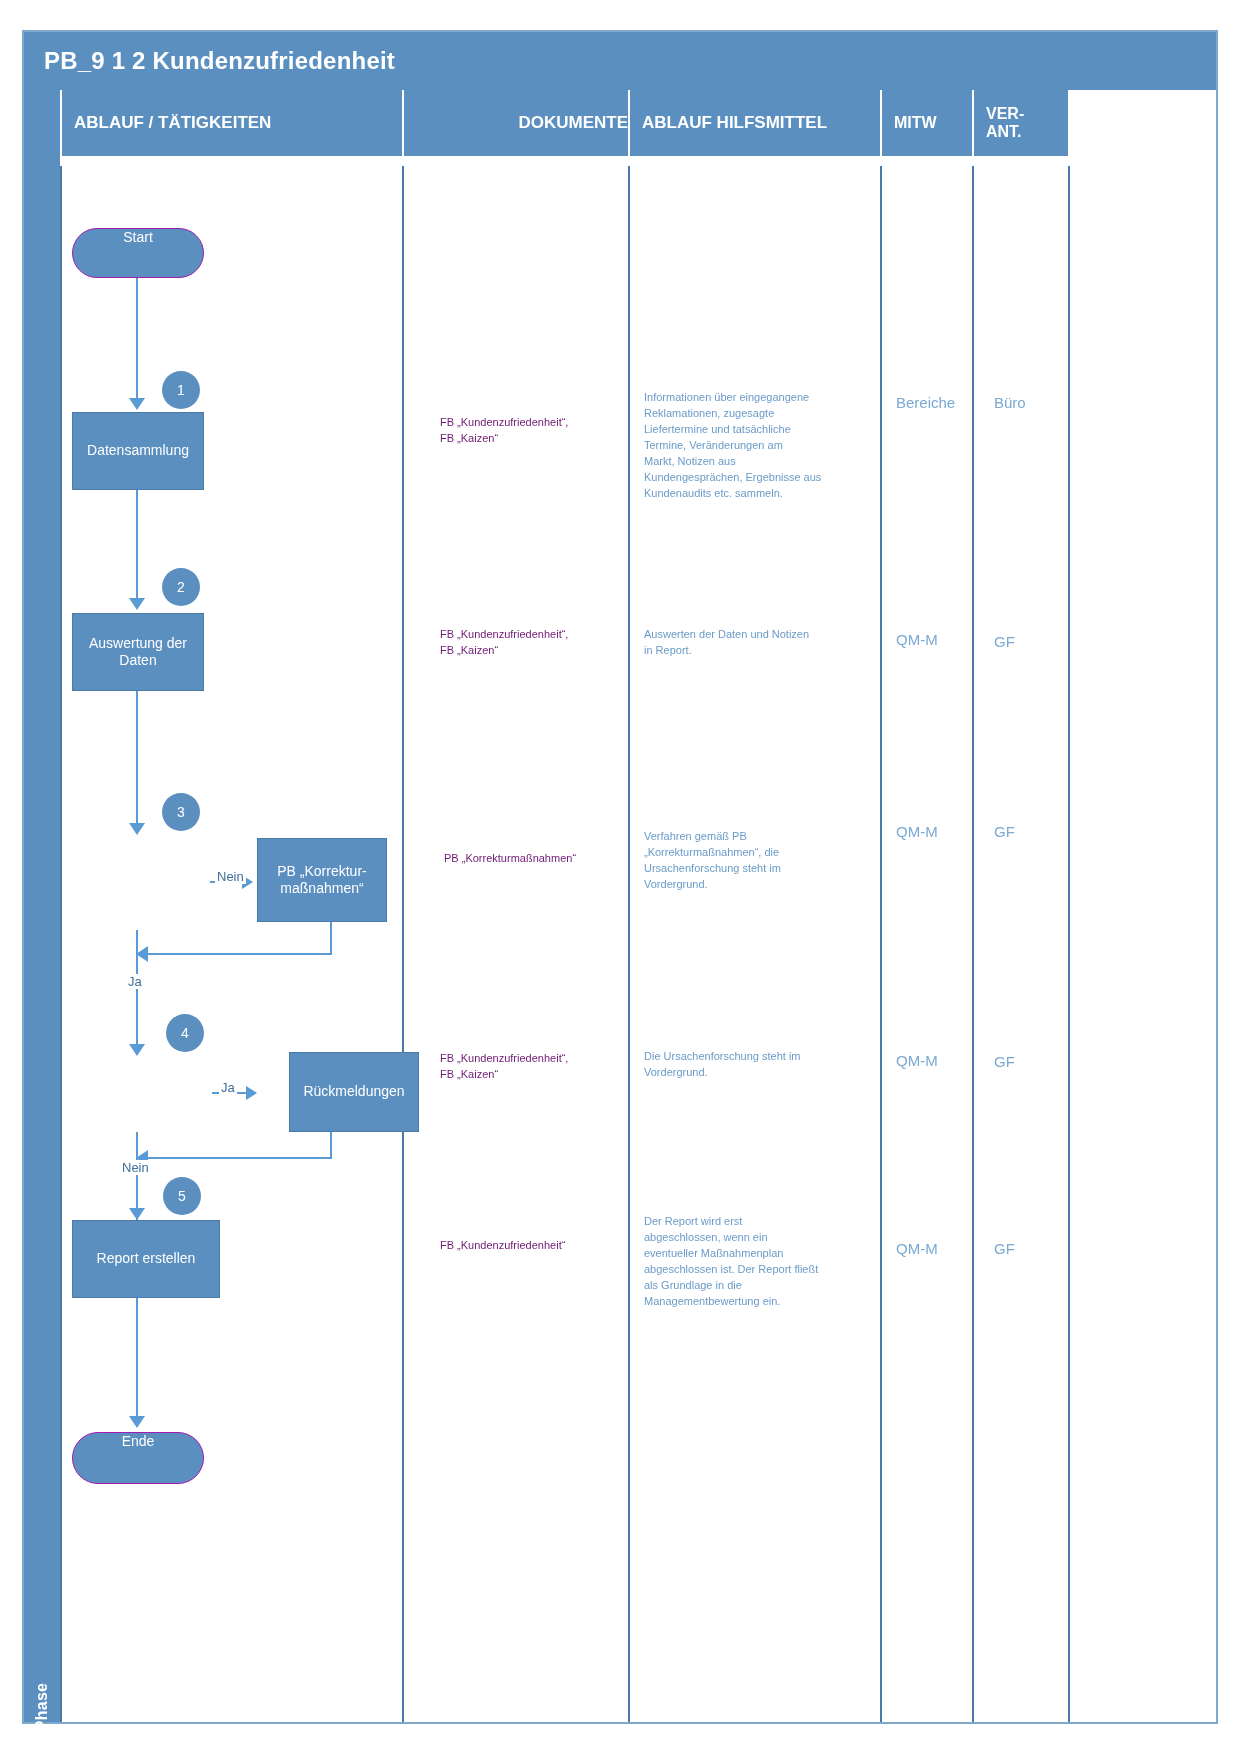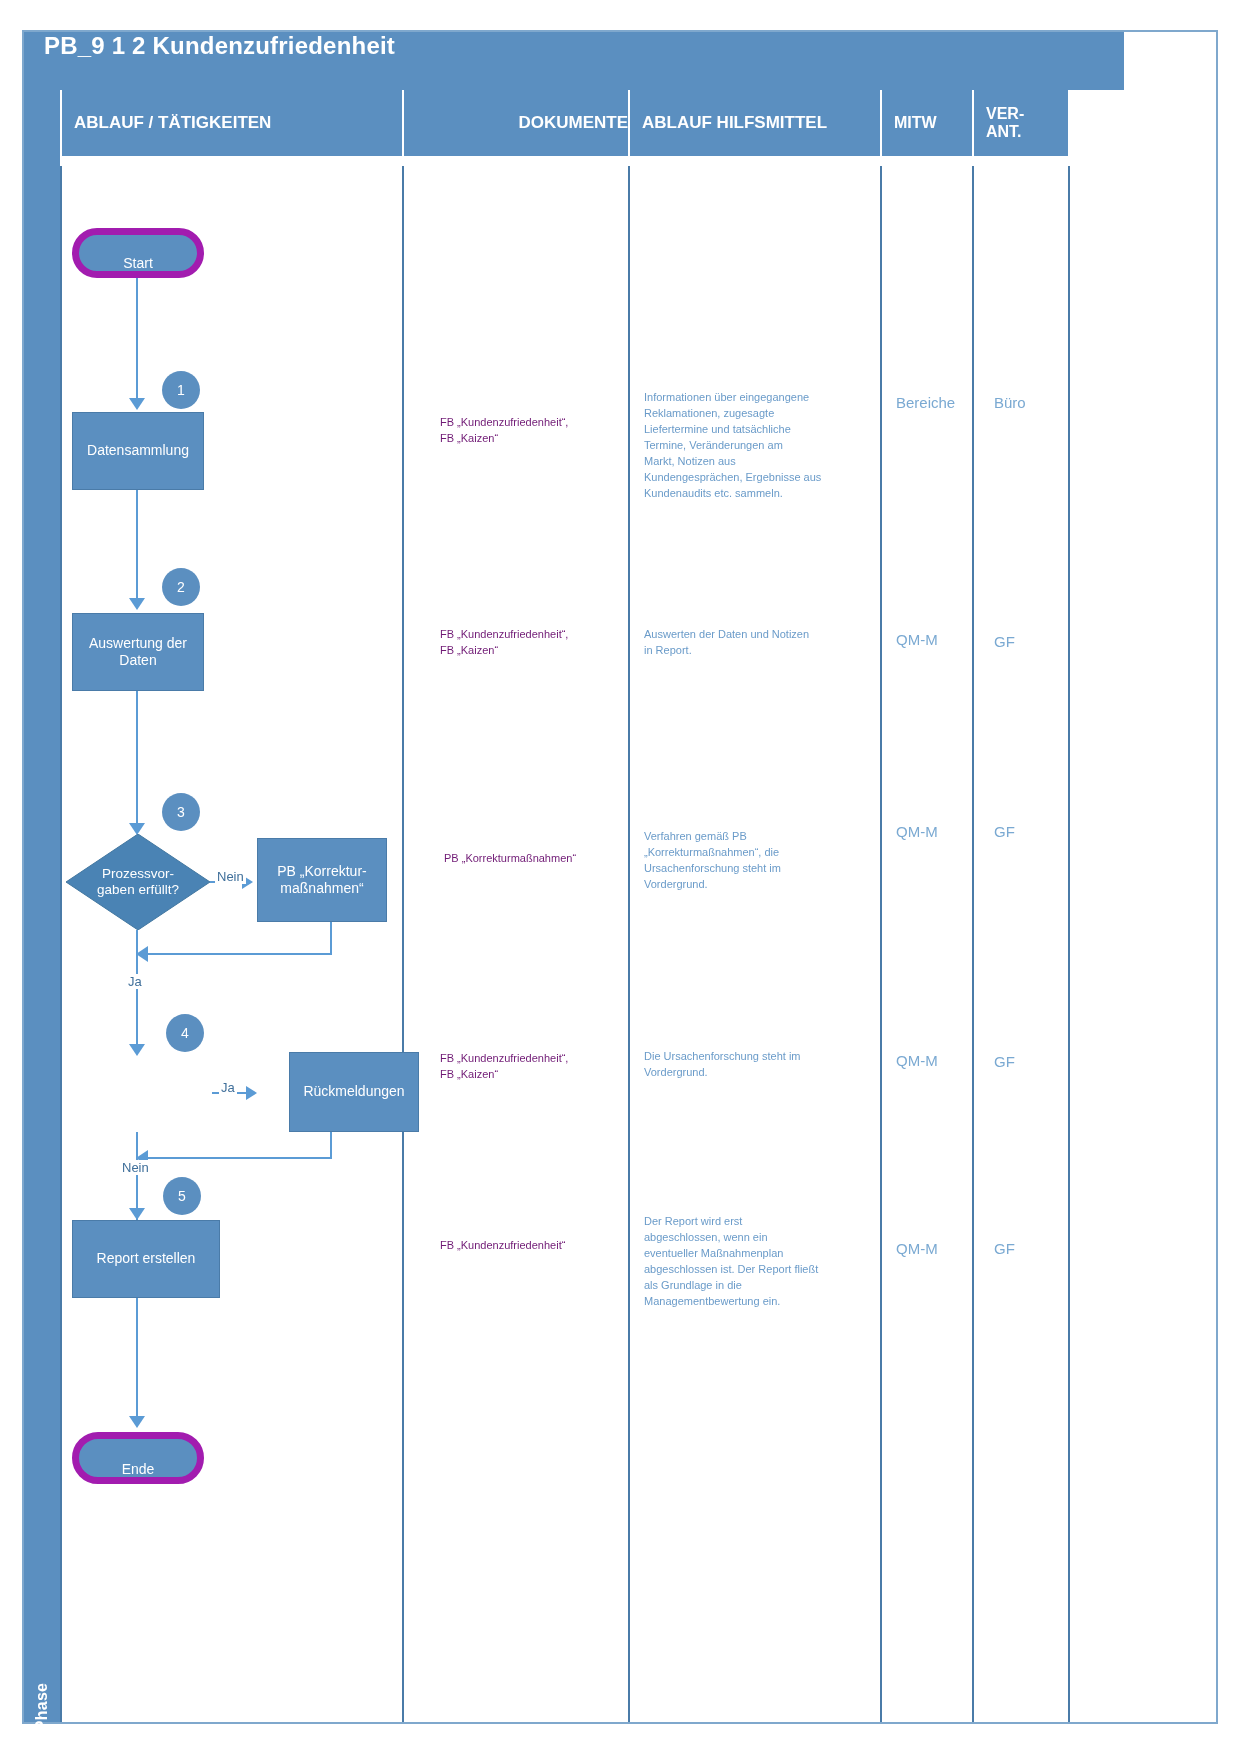--- a/index.html
+++ b/index.html
@@ -22,23 +22,24 @@
     left: 22px; top: 30px;
     width: 1196px; height: 1694px;
     border: 2px solid #7fa8cd;
     background: #ffffff;
   }
 
   
   .title-bar {
     position: absolute;
     left: 24px; top: 32px;
-    width: 1100px; height: 58px;
+    width: 1192px; height: 58px;
     background: #5b8fc0;
     display: flex;
+    align-items: center;
   }
   .title-text {
     color: #ffffff;
     font-size: 24px;
     font-weight: bold;
     letter-spacing: 0.2px;
     padding-left: 20px;
   }
 
   
@@ -89,22 +90,22 @@
     height: 1556px;
     background: #4a7ba8;
   }
 
   
   .shape { position: absolute; }
 
   .terminator {
     background: #5b8fc0;
     border-radius: 26px;
-    border: 7px solid #a21caf;
-    display: flex; align-items: flex-end; justify-content: center;
+    border: 1px solid #a21caf;
+    display: flex; align-items: flex-start; justify-content: center;
     color: #ffffff; font-size: 14px;
   }
 
   .process {
     background: #5b8fc0;
     border: 1px solid #4a7ba8;
     display: flex; align-items: center; justify-content: center;
     text-align: center;
     color: #ffffff; font-size: 14px;
     line-height: 1.25;
@@ -250,27 +251,20 @@
 Daten</span>
   </div>
 
   <div class="conn-v" style="left:136px; top:691px; height:134px;"></div>
   <div class="arrow-down" style="left:129px; top:823px;"></div>
 
   <div class="shape step-badge" style="left:162px; top:793px;">
     <span>3</span>
   </div>
 
-  <div class="shape decision-wrap" style="left:66px; top:834px; width:144px; height:96px;">
-    <svg class="decision-shape" viewBox="0 0 144 96" preserveAspectRatio="none">
-      <polygon points="72,0 144,48 72,96 0,48" fill="#4a83b4" stroke="#41769f" stroke-width="1"></polygon>
-    </svg>
-    <span class="decision-label" style="white-space:pre-line;">Prozessvor-
-gaben erfüllt?</span>
-  </div>
 
   <div class="conn-h" style="left:210px; top:881px; width:32px;"></div>
   <div class="arrow-right" style="left:242px; top:875px;"></div>
   <span class="edge-label" style="left:215px; top:869px;">Nein</span>
 
   <div class="shape process" style="left:257px; top:838px; width:130px; height:84px;">
     <span style="white-space:pre-line;">PB „Korrektur-
 maßnahmen“</span>
   </div>
 

